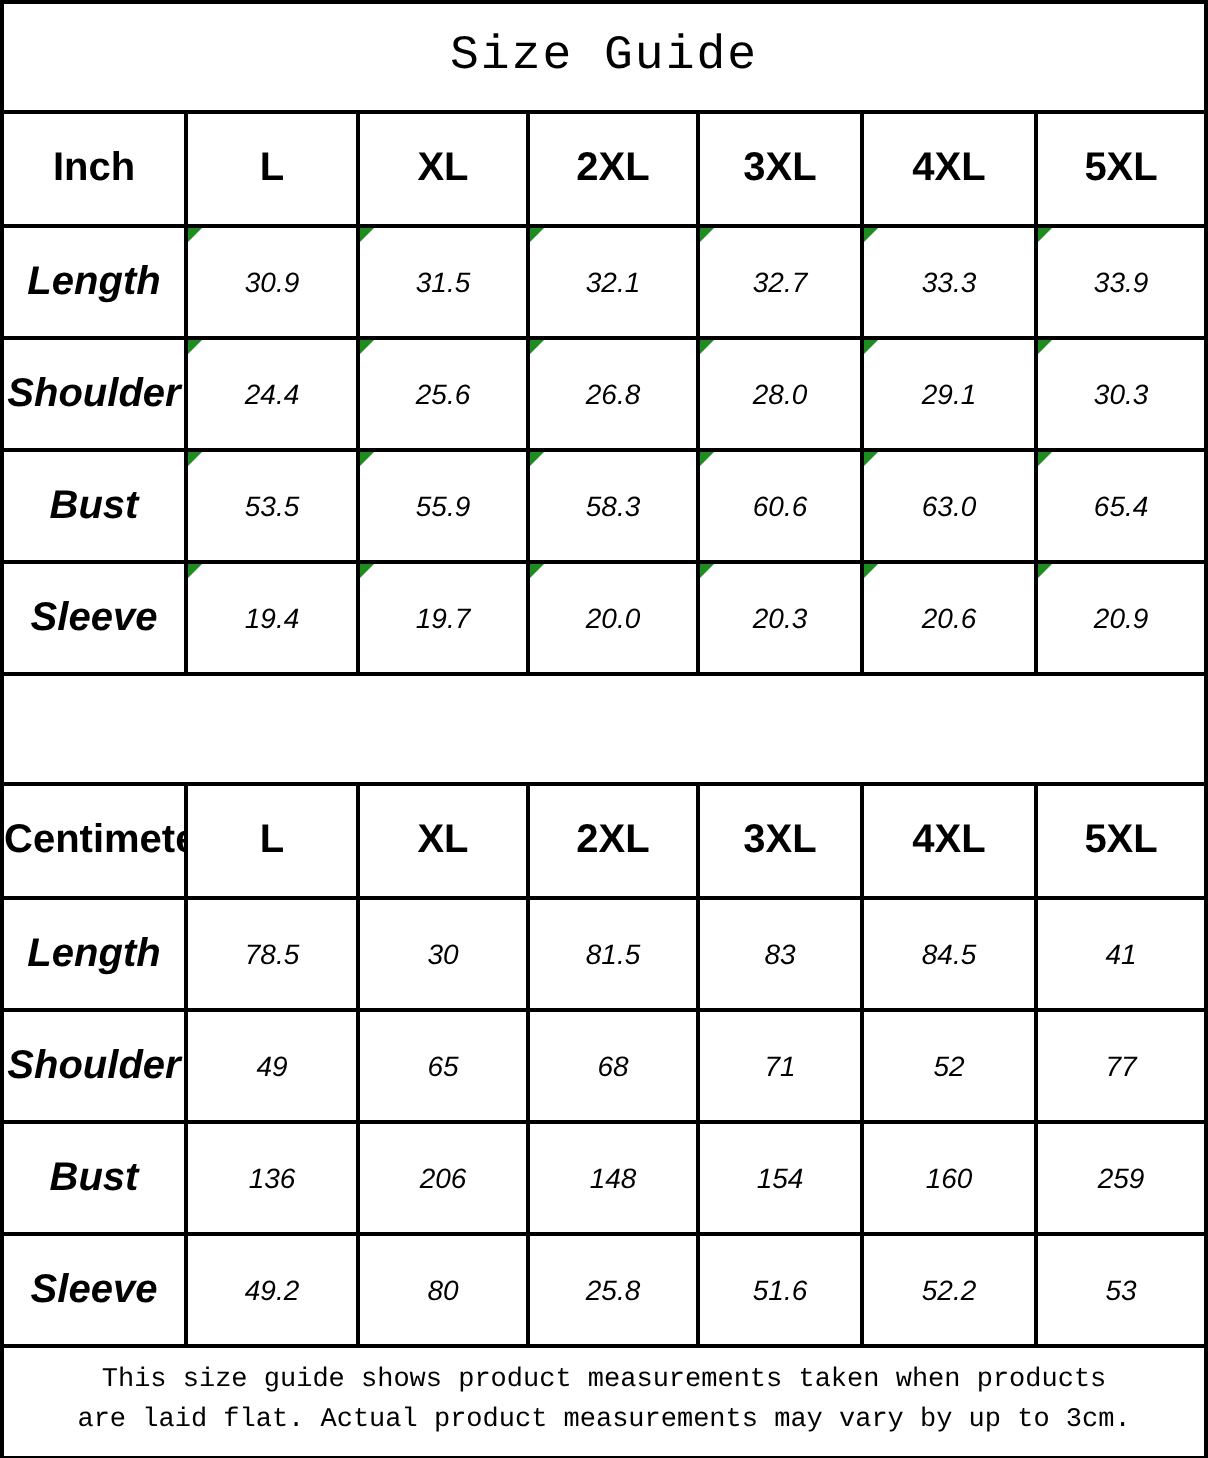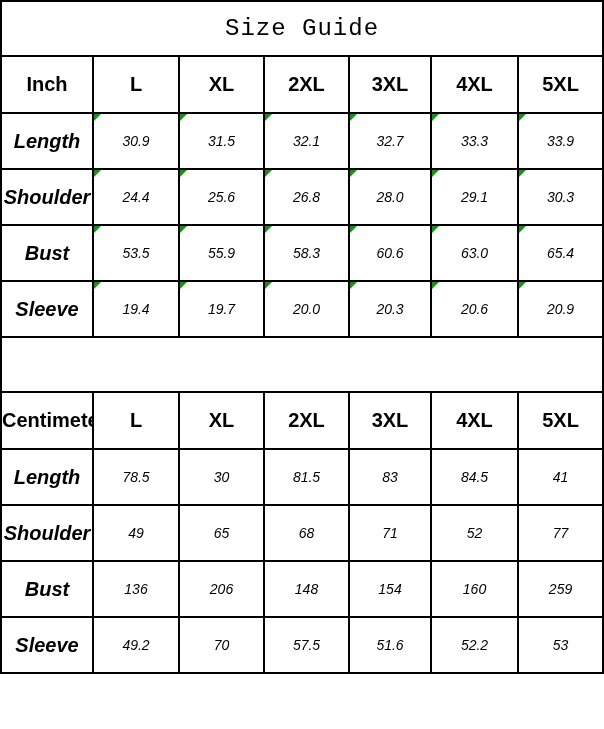--- a/index.html
+++ b/index.html
@@ -164,21 +164,27 @@
           <td class="num-cell">136</td>
           <td class="num-cell">206</td>
           <td class="num-cell">148</td>
           <td class="num-cell">154</td>
           <td class="num-cell">160</td>
           <td class="num-cell">259</td>
         </tr>
         <tr class="data-row">
           <th class="label-cell">Sleeve</th>
           <td class="num-cell">49.2</td>
-          <td class="num-cell">70</td>
-          <td class="num-cell">57.5</td>
+          <td class="num-cell">80</td>
+          <td class="num-cell">25.8</td>
           <td class="num-cell">51.6</td>
           <td class="num-cell">52.2</td>
           <td class="num-cell">53</td>
         </tr>
+        <tr class="note-row" id="note-row">
+        <td class="note-cell" colspan="7">
+          <div>This size guide shows product measurements taken when products</div>
+          <div>are laid flat. Actual product measurements may vary by up to 3cm.</div>
+        </td>
+      </tr>
     </tbody>
   </table>
 </div>
 
 </body></html>

